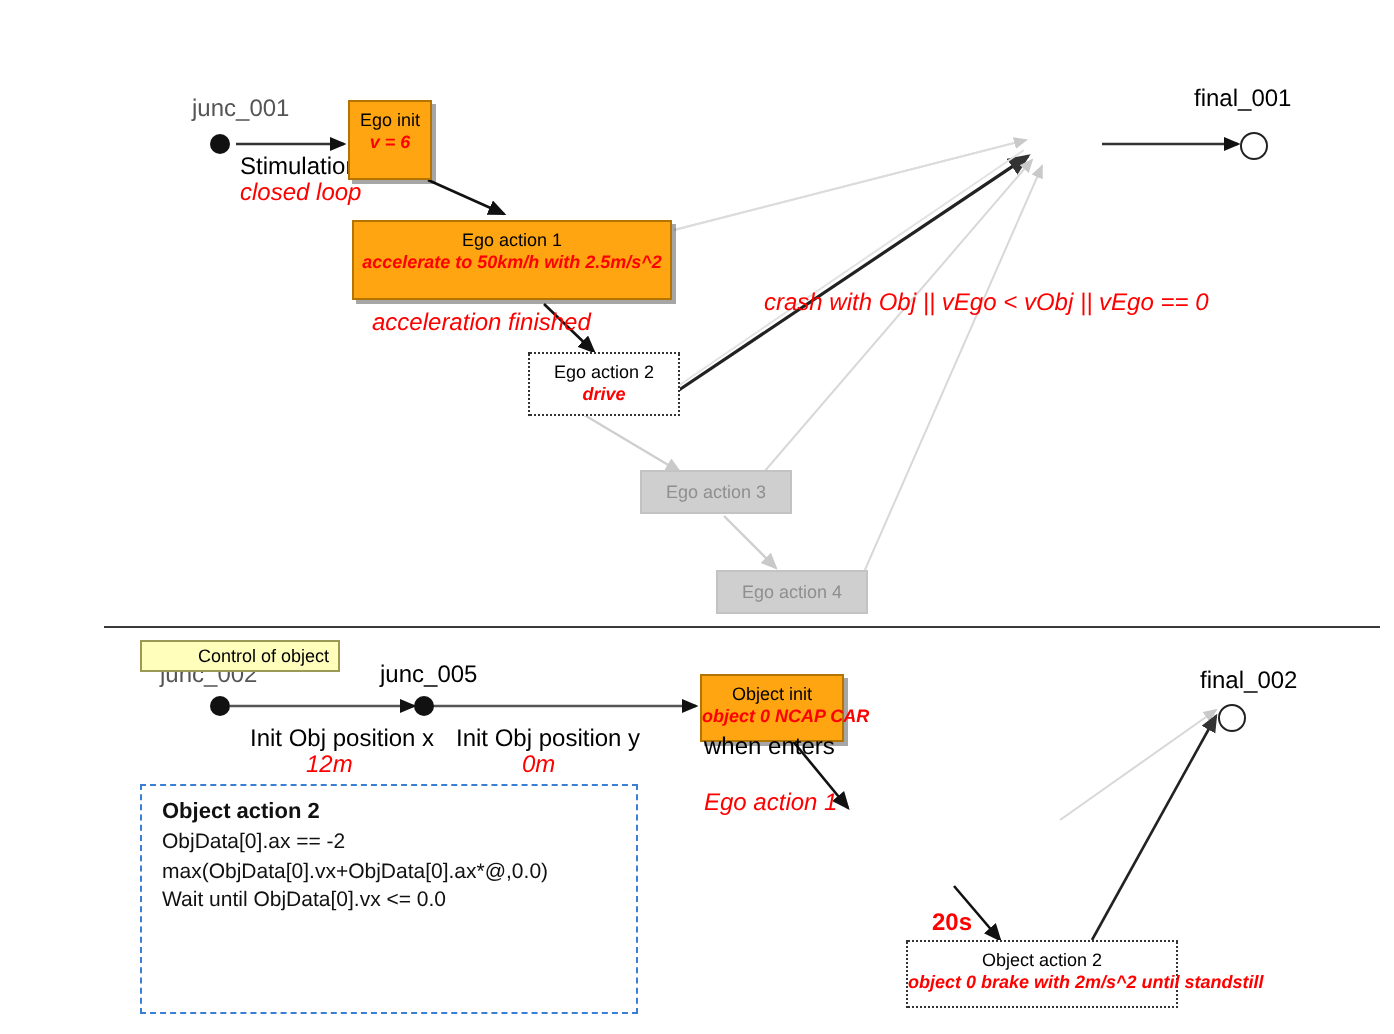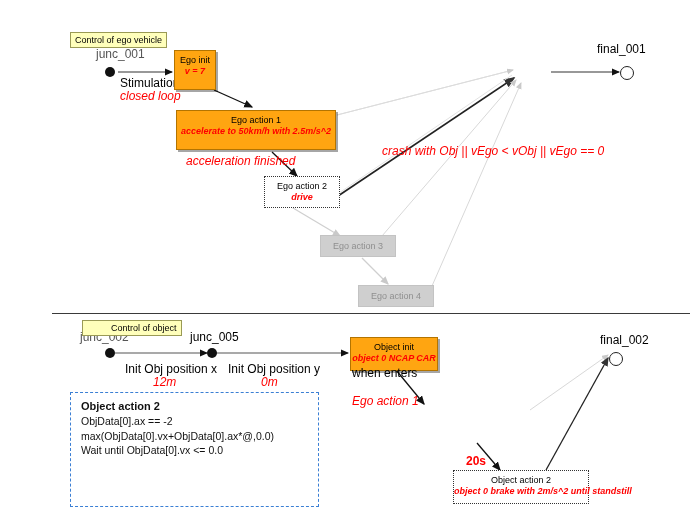--- a/index.html
+++ b/index.html
@@ -107,30 +107,29 @@
     <line x1="396" y1="370" x2="424" y2="404" stroke="#111" stroke-width="1.3" marker-end="url(#ah)"></line>
 
     <line x1="477" y1="443" x2="500" y2="470" stroke="#111" stroke-width="1.3" marker-end="url(#ah)"></line>
 
     <line x1="530" y1="410" x2="608" y2="355" stroke="#d8d8d8" stroke-width="1" marker-end="url(#ahg)"></line>
 
     <line x1="546" y1="470" x2="608" y2="358" stroke="#222" stroke-width="1.3" marker-end="url(#ahd)"></line>
   </svg>
 
   <div class="lbl gry" style="left:96px;top:47px;">junc_001</div>
-  <div class="tag" style="left:70px;top:32px;">Control of ego vehicle</div>
 
   <div class="dot" style="left:105px;top:67px;"></div>
 
   <div class="lbl" style="left:120px;top:76px;">Stimulation</div>
   <div class="lbl red" style="left:120px;top:89px;">closed loop</div>
 
   <div class="node orange" style="left:174px;top:50px;width:42px;height:40px;">
     <span class="t1">Ego init</span>
-    <span class="t2">v = 7</span>
+    <span class="t2">v = 6</span>
   </div>
 
   <div class="node orange" style="left:176px;top:110px;width:160px;height:40px;">
     <span class="t1">Ego action 1</span>
     <span class="t2">accelerate to 50km/h with 2.5m/s^2</span>
   </div>
 
   <div class="lbl red" style="left:186px;top:154px;">acceleration finished</div>
 
   <div class="node dotted" style="left:264px;top:176px;width:76px;height:32px;">
@@ -148,33 +147,33 @@
 
   <div class="lbl red" style="left:382px;top:144px;">crash with Obj || vEgo &lt; vObj || vEgo == 0</div>
 
 
   <div class="lbl" style="left:597px;top:42px;">final_001</div>
   <div class="fincirc" style="left:620px;top:66px;"></div>
 
   <div class="divider" style="left:52px;top:313px;width:638px;"></div>
 
   <div class="lbl gry" style="left:80px;top:330px;">junc_002</div>
-  <div class="tag" style="left:82px;top:320px;padding-left:28px;">Control of object</div>
+  <div class="tag" style="left:70px;top:320px;padding-left:28px;">Control of object</div>
 
   <div class="lbl" style="left:190px;top:330px;">junc_005</div>
 
   <div class="dot" style="left:105px;top:348px;"></div>
   <div class="dot" style="left:207px;top:348px;"></div>
 
   <div class="lbl" style="left:125px;top:362px;">Init Obj position x</div>
   <div class="lbl red" style="left:153px;top:375px;">12m</div>
   <div class="lbl" style="left:228px;top:362px;">Init Obj position y</div>
   <div class="lbl red" style="left:261px;top:375px;">0m</div>
 
-  <div class="node orange" style="left:350px;top:337px;width:88px;height:34px;">
+  <div class="node orange" style="left:350px;top:337px;width:72px;height:34px;">
     <span class="t1">Object init</span>
     <span class="t2">object 0 NCAP CAR</span>
   </div>
 
   <div class="lbl" style="left:352px;top:366px;">when enters</div>
   <div class="lbl red" style="left:352px;top:394px;">Ego action 1</div>
 
 
   <div class="lbl redb" style="left:466px;top:454px;">20s</div>
 

